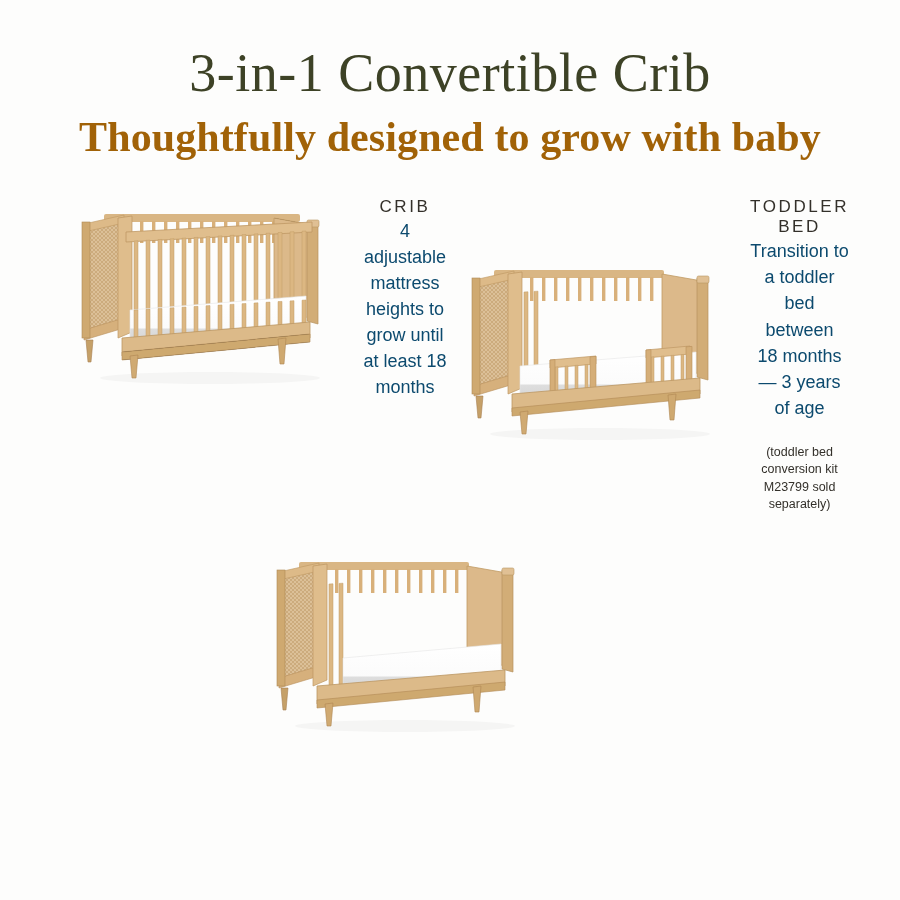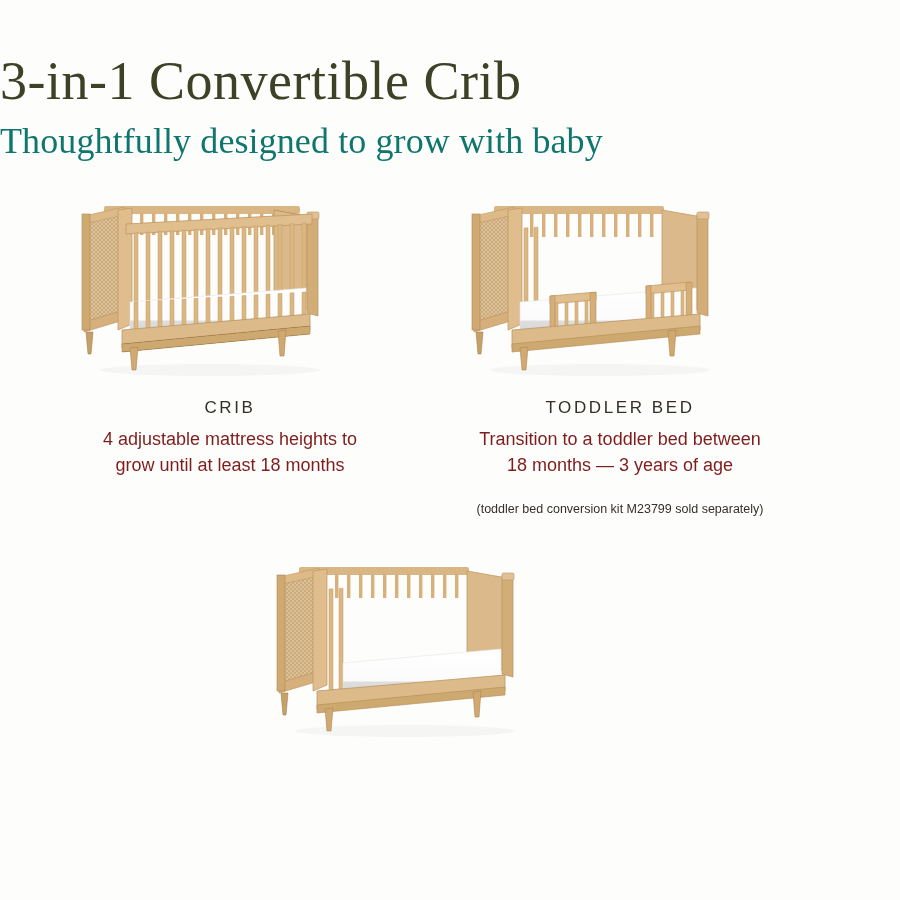--- a/index.html
+++ b/index.html
@@ -10,56 +10,56 @@
     width: 900px;
     height: 900px;
     background: #fdfdfc;
     font-family: "Liberation Sans", sans-serif;
     overflow: hidden;
     position: relative;
   }
 
   
   .header {
-    text-align: left;
-    padding-top: 20px;
-    margin-top: 32px;
+    text-align: center;
+    padding-top: 44px;
   }
   .main-title {
     font-family: "Liberation Serif", serif;
     font-size: 54px;
     font-weight: 400;
     color: #3d4226;
     letter-spacing: 0.5px;
     line-height: 1.08;
     margin: 0;
   }
   .sub-title {
     font-family: "Liberation Serif", serif;
-    font-size: 36px;
-    font-weight: 400;
-    color: #0f766e;
+    font-size: 42px;
+    font-weight: 700;
+    color: #a16207;
     letter-spacing: 0.1px;
     line-height: 1.1;
     margin: 12px 0 0 0;
   }
 
   
   .grid-row {
     display: flex;
     justify-content: center;
     align-items: flex-start;
   }
   .row-top { margin-top: 22px; }
   .row-bottom { margin-top: 26px; }
 
   .cell {
     width: 390px;
     display: flex;
-    flex-direction: column;
+    flex-direction: row;
+    align-items: center;
   }
 
   .figure {
     width: 300px;
     height: 200px;
     position: relative;
   }
 
   .caption {
     text-align: center;
@@ -69,23 +69,23 @@
   .cap-title {
     font-size: 17px;
     font-weight: 400;
     letter-spacing: 2.6px;
     color: #33302a;
     line-height: 1.2;
   }
   .cap-body {
     font-size: 18px;
     font-weight: 400;
-    color: #7f1d1d;
+    color: #0c4a6e;
     line-height: 1.45;
-    margin-top: 8px;
+    margin-top: 1px;
     white-space: pre-line;
   }
   .cap-fine {
     font-size: 12.5px;
     font-weight: 400;
     color: #33302a;
     line-height: 1.4;
     margin-top: 23px;
   }
 

